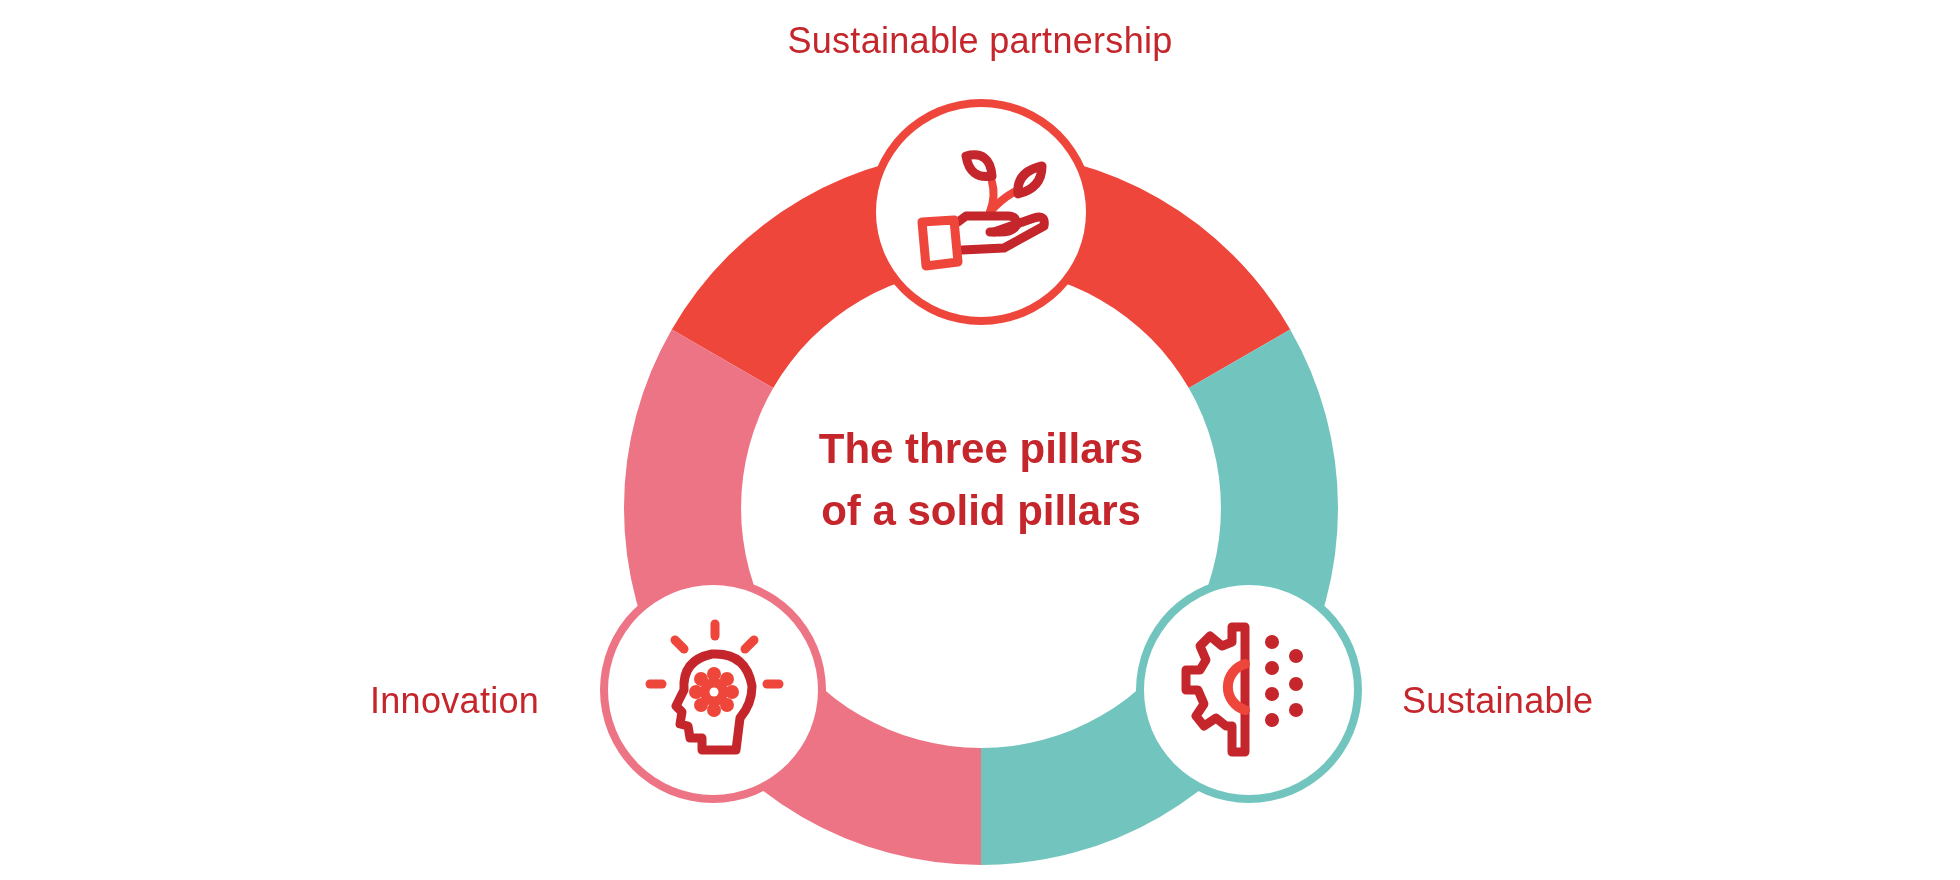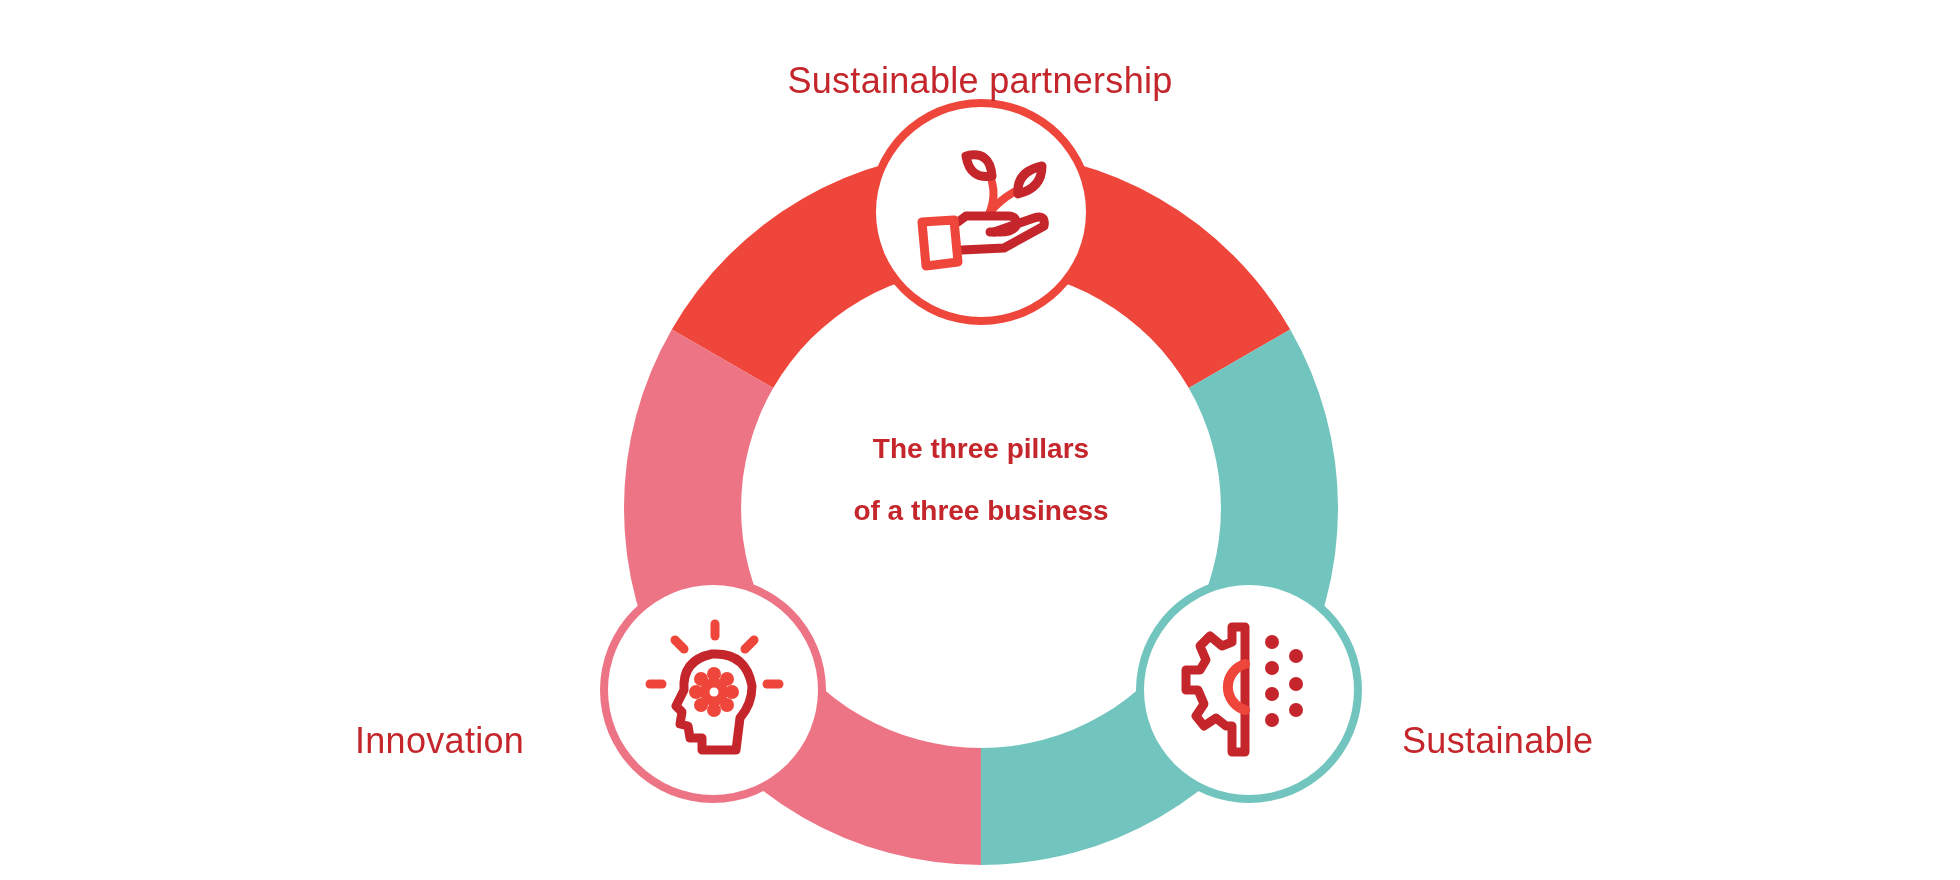--- a/index.html
+++ b/index.html
@@ -1,25 +1,25 @@
 <!DOCTYPE html>
 <html><head>
   <meta charset="utf-8">
   <style>
     html, body { margin: 0; padding: 0; background: #ffffff; }
     body { width: 1960px; height: 880px; position: relative; overflow: hidden;
            font-family: "Liberation Sans", "DejaVu Sans", sans-serif; }
     .stage { position: absolute; left: 0; top: 0; width: 1960px; height: 880px; }
     .label { position: absolute; color: #c4262b; font-size: 36px; font-weight: normal;
-             white-space: nowrap; letter-spacing: 0.3px; margin-top: 40px; }
+             white-space: nowrap; letter-spacing: 0.3px; }
     .label-top { left: 0; width: 1960px; top: 20px; text-align: center; }
-    .label-left { left: 355px; top: 680px; }
+    .label-left { left: 370px; top: 680px; }
     .label-right { left: 1402px; top: 680px; }
     .center-title { position: absolute; left: 741px; top: 418px; width: 480px;
-                    text-align: center; color: #c4262b; font-size: 28px; font-weight: bold;
+                    text-align: center; color: #c4262b; font-size: 42px; font-weight: bold;
                     line-height: 62px; }
     .center-title span { display: block; }
   </style>
 </head>
 <body>
 
 <div class="stage">
   <svg width="1960" height="880" viewBox="0 0 1960 880" xmlns="http://www.w3.org/2000/svg">
 
     <path d="M 671.8 329.5 A 357 357 0 0 1 1290.2 329.5 L 1188.8 388.0 A 240 240 0 0 0 773.2 388.0 Z" fill="#ef463c"></path>
@@ -101,15 +101,15 @@
       </g>
     </g>
   </svg>
 
   <div class="label label-top">Sustainable partnership</div>
   <div class="label label-left">Innovation</div>
   <div class="label label-right">Sustainable</div>
 
   <div class="center-title">
     <span>The three pillars</span>
-    <span>of a three business</span>
+    <span>of a solid pillars</span>
   </div>
 </div>
 
 </body></html>

